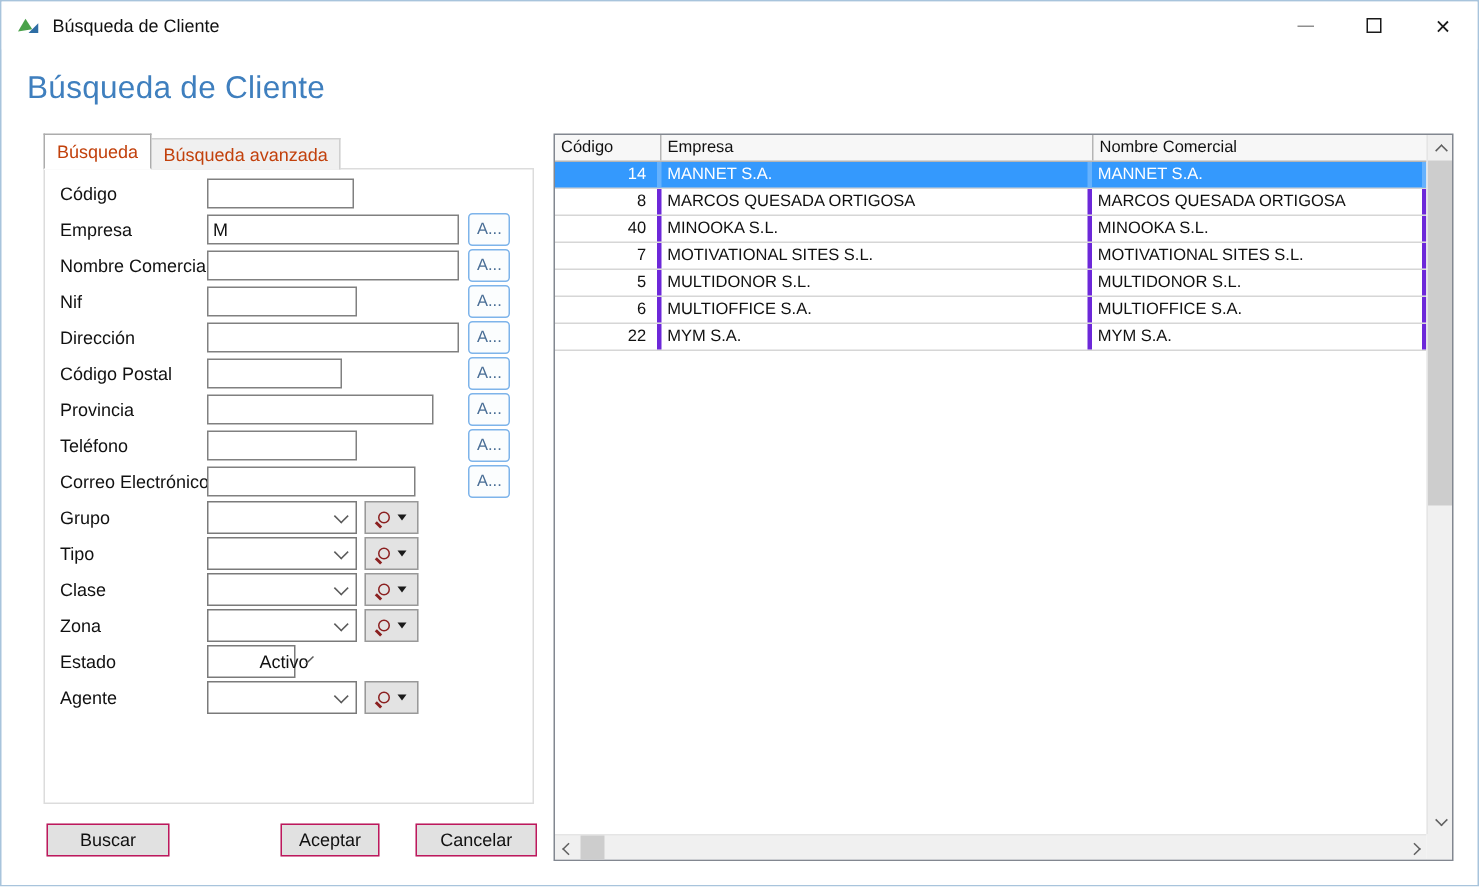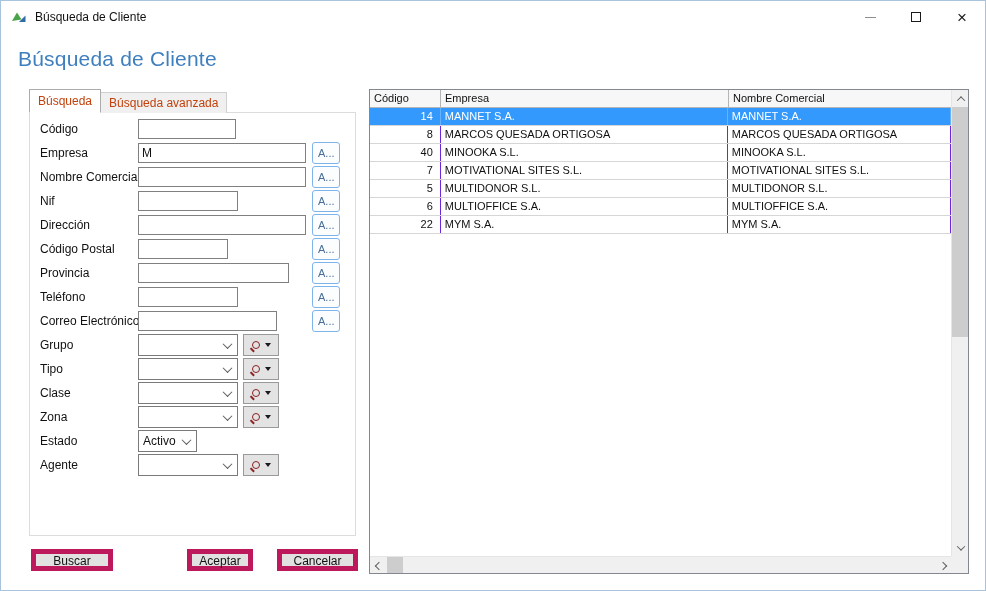--- a/index.html
+++ b/index.html
@@ -25,41 +25,41 @@
   .tab { height:22px; padding:0 8px; font-size:12px; display:flex; align-items:center; border:1px solid #acacac; background:#f0f0f0; color:#c2410c; cursor:pointer; }
   .tab.active { background:#fff; border-bottom:1px solid #fff; height:24px; position:relative; z-index:4; }
   .tab.inactive { border-left:none; margin-bottom:0px; border-bottom:none; height:21px; background:#f0f0f0; border-color:#d0d0d0; }
 
   
   .tabpage { position:absolute; left:28px; top:111px; width:327px; height:424px; border:1px solid #dcdcdc; background:#fff; padding-top:4px; }
   .frow { position:relative; height:24px; display:flex; align-items:center; }
   .flabel { display:inline-block; width:98px; margin-left:10px; font-size:12px; color:#111; white-space:nowrap; }
   .tbox { height:20px; border:1px solid #808080; background:#fff; font-family:"Liberation Sans", sans-serif; font-size:12px; padding:0 3px; color:#111; }
   .combo { height:22px; border:1px solid #7a7a7a; background:#fff; display:flex; align-items:center; justify-content:space-between; padding:0 6px 0 4px; cursor:pointer; }
-  .combo-val { font-size:12px; color:#111; }
+  .combo-val { font-size:12px; color:#111;margin-left:30px; }
   .chev { width:7px; height:7px; border-right:1.4px solid #5a5a5a; border-bottom:1.4px solid #5a5a5a; transform:rotate(45deg) translate(-1px,-1px); }
   .abtn { position:absolute; left:282px; width:28px; height:22px; border:1px solid #7eb4ea; border-radius:3px; background:#fbfdfe; color:#4a6e96; font-size:11px; font-family:"Liberation Sans", sans-serif; cursor:pointer; text-align:left; padding-left:5px; }
   .magbtn { margin-left:5px; width:36px; height:22px; border:1px solid #999; background:#e3e3e3; display:flex; align-items:center; justify-content:center; gap:5px; cursor:pointer; }
   .mag-icon { width:8px; height:8px; border:1.5px solid #8b2020; border-radius:50%; position:relative; display:block; }
   .mag-icon::after { content:''; position:absolute; width:5px; height:1.5px; background:#8b2020; transform:rotate(45deg); left:-3px; top:7px; }
   .caret { width:0; height:0; border-left:3.5px solid transparent; border-right:3.5px solid transparent; border-top:4px solid #1a1a1a; display:block; }
 
   
-  .btn { position:absolute; height:22px; background:#e1e1e1; border:5px solid #be185d; font-family:"Liberation Sans", sans-serif; font-size:12px; color:#111; cursor:pointer; }
+  .btn { position:absolute; height:22px; background:#e1e1e1; border:1px solid #be185d; font-family:"Liberation Sans", sans-serif; font-size:12px; color:#111; cursor:pointer; }
   .btn-buscar { left:30px; top:548px; width:82px; }
   .btn-aceptar { left:186px; top:548px; width:66px; }
   .btn-cancelar { left:276px; top:548px; width:81px; }
 
   
   .grid { position:absolute; left:368px; top:88px; width:600px; height:485px; border:1px solid #828790; background:#fff; overflow:hidden; }
   .grid-header { display:flex; height:18px; background:#f7f7f7; border-bottom:1px solid #b5b5b5; }
   .gh-cell { font-size:11px; color:#111; padding:2px 4px 0 4px; border-right:1px solid #b5b5b5; overflow:hidden; white-space:nowrap; cursor:pointer; }
   .grid-body { position:absolute; top:18px; left:0; right:17px; bottom:17px; overflow:hidden; }
   .g-row { display:flex; height:18px; border-bottom:1px solid #d6d6d6; background:#fff; cursor:pointer; }
-  .g-cell { font-size:11px; color:#111; padding:2px 4px 0 4px; border-right:1px solid #6d28d9; overflow:hidden; white-space:nowrap; }
+  .g-cell { font-size:11px; color:#111; padding:2px 4px 0 4px; border-right:3px solid #6d28d9; overflow:hidden; white-space:nowrap; }
   .g-cell.num { text-align:right; padding-right:7px; }
   .g-row.selected { background:#3499fd; }
   .g-row.selected .g-cell { color:#fff; border-right-color:#66b2fd; }
 
   
   .vscroll { position:absolute; top:0; right:0; bottom:17px; width:17px; background:#f0f0f0; border-left:1px solid #e5e5e5; }
   .hscroll { position:absolute; left:0; right:17px; bottom:0; height:17px; background:#f0f0f0; border-top:1px solid #e5e5e5; }
   .sb-btn { position:absolute; width:17px; height:17px; display:flex; align-items:center; justify-content:center; cursor:pointer; }
   .arr { width:6px; height:6px; border-right:1.6px solid #5f5f5f; border-bottom:1.6px solid #5f5f5f; display:block; }
   .arr.up { transform:rotate(-135deg) translate(-1px,-1px); }

